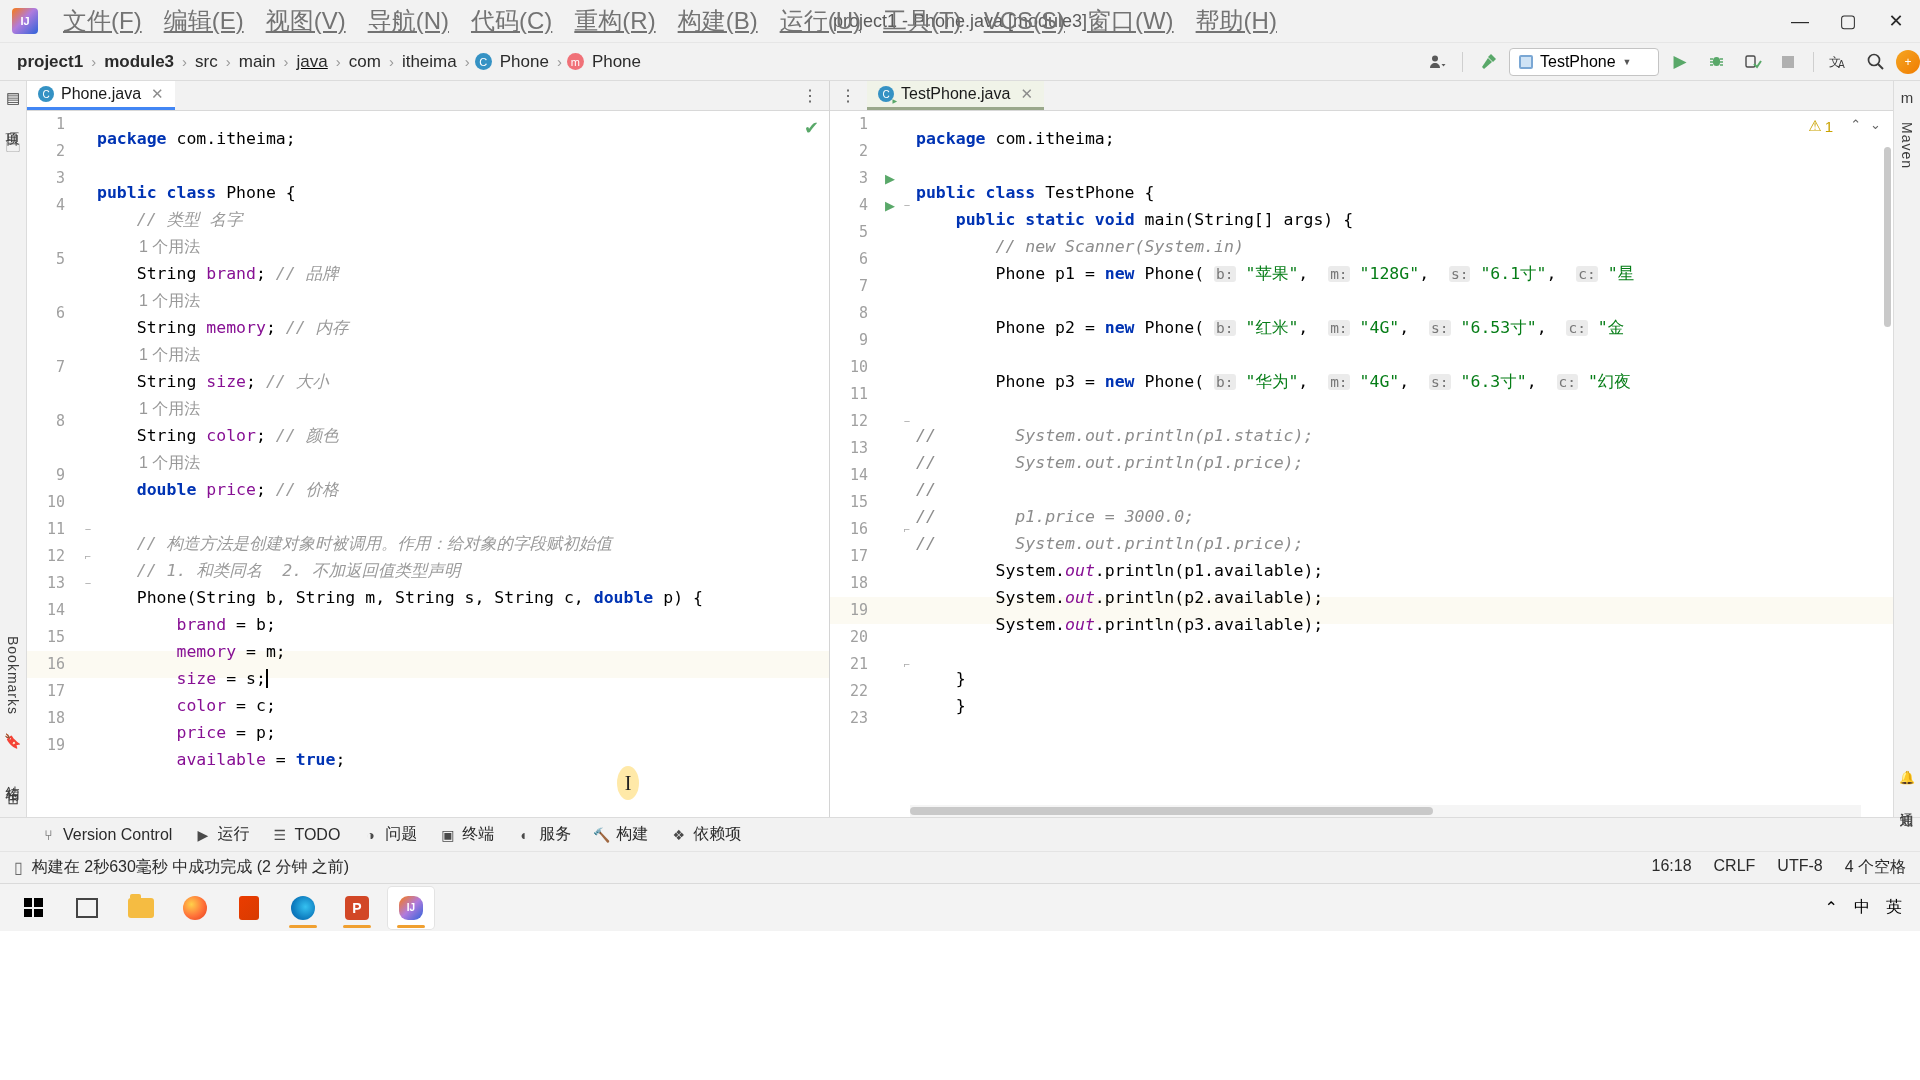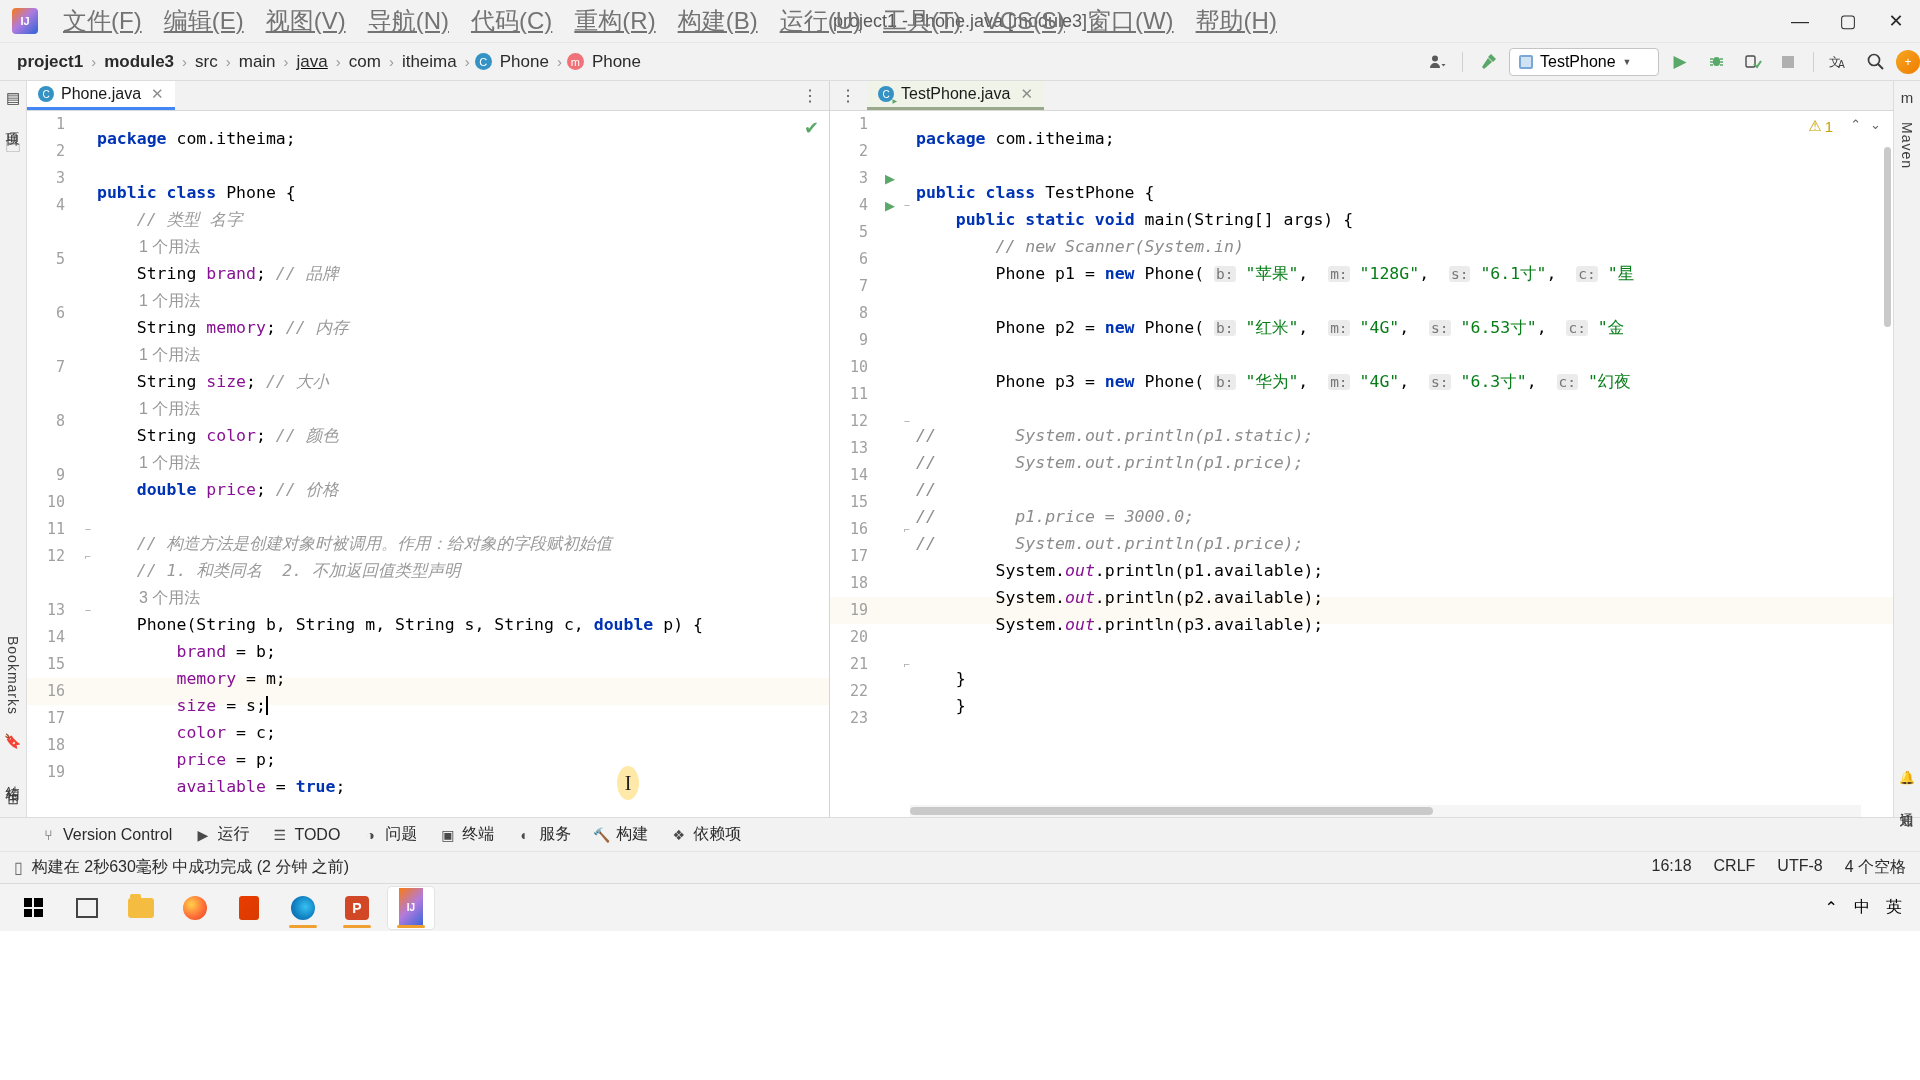--- a/index.html
+++ b/index.html
@@ -199,21 +199,21 @@
   .tb-app .ul { position:absolute;bottom:1px;left:9px;right:9px;height:3px;border-radius:2px;background:#f0a030; }
   #tray { margin-left:auto; display:flex; align-items:center; gap:16px; padding-right:18px; font-size:16px; }
   .winlogo { display:grid;grid-template-columns:1fr 1fr;grid-gap:2px;width:19px;height:19px;}
   .winlogo i { background:#000; display:block; }
   .sq-ico { width:22px;height:20px;border:2px solid #444; }
   .folder-ico { width:26px;height:20px;background:#f5bc42;border-radius:3px;position:relative;}
   .folder-ico::before{content:"";position:absolute;top:-4px;left:2px;width:11px;height:4px;background:#f5bc42;border-radius:2px 2px 0 0;}
   .circ-ico { width:24px;height:24px;border-radius:50%; }
   .ppt-ico { width:24px;height:24px;border-radius:4px;background:#d24726;color:#fff;font-size:14px;
              display:flex;align-items:center;justify-content:center;font-weight:bold;}
-  .ij-small { width:24px;height:40px;border-radius:0;
+  .ij-small { width:24px;height:24px;border-radius:9px;
     background:linear-gradient(135deg,#f97a12,#b07bdd 50%,#2f63d9);
     color:#fff;font-size:10px;display:flex;align-items:center;justify-content:center;font-weight:bold;}
 </style>
 </head>
 <body>
 
 <div id="titlebar">
   <div id="ij-logo"></div>
   <div id="menubar" style="display:flex;align-items:center;z-index:3;">
       <div class="menu-item">文件(F)</div>
@@ -384,25 +384,20 @@
           <div class="ln"><span class="num">8</span><span class="fold"></span><span class="src">    String <span class="fld">color</span>; <span class="cmtcn">// 颜色</span></span></div>
           <div class="hintln">
             <span class="num"></span>
             <span class="fold"></span>
             <span class="hint src" style="padding-left: 42px;">1 个用法</span>
           </div>
           <div class="ln"><span class="num">9</span><span class="fold"></span><span class="src">    <span class="kw">double</span> <span class="fld">price</span>; <span class="cmtcn">// 价格</span></span></div>
           <div class="ln"><span class="num">10</span><span class="fold"></span><span class="src"></span></div>
           <div class="ln"><span class="num">11</span><span class="fold">−</span><span class="src">    <span class="cmtcn">// 构造方法是创建对象时被调用。作用：给对象的字段赋初始值</span></span></div>
           <div class="ln"><span class="num">12</span><span class="fold">⌐</span><span class="src">    <span class="cmtcn">// 1. 和类同名  2. 不加返回值类型声明</span></span></div>
-          <div class="hintln">
-            <span class="num"></span>
-            <span class="fold"></span>
-            <span class="hint src" style="padding-left: 42px;">3 个用法</span>
-          </div>
           <div class="ln"><span class="num">13</span><span class="fold">−</span><span class="src">    Phone(String b, String m, String s, String c, <span class="kw">double</span> p) {</span></div>
           <div class="ln"><span class="num">14</span><span class="fold"></span><span class="src">        <span class="fld">brand</span> = b;</span></div>
           <div class="ln"><span class="num">15</span><span class="fold"></span><span class="src">        <span class="fld">memory</span> = m;</span></div>
           <div class="ln cur-line"><span class="num">16</span><span class="fold"></span><span class="src">        <span class="fld">size</span> = s;<span class="caret-bar"></span></span></div>
           <div class="ln"><span class="num">17</span><span class="fold"></span><span class="src">        <span class="fld">color</span> = c;</span></div>
           <div class="ln"><span class="num">18</span><span class="fold"></span><span class="src">        <span class="fld">price</span> = p;</span></div>
           <div class="ln"><span class="num">19</span><span class="fold"></span><span class="src">        <span class="fld">available</span> = <span class="kw">true</span>;</span></div>
         </div>
       <div class="check-ok">✔</div>
       <div class="cursor-ibeam"></div>

